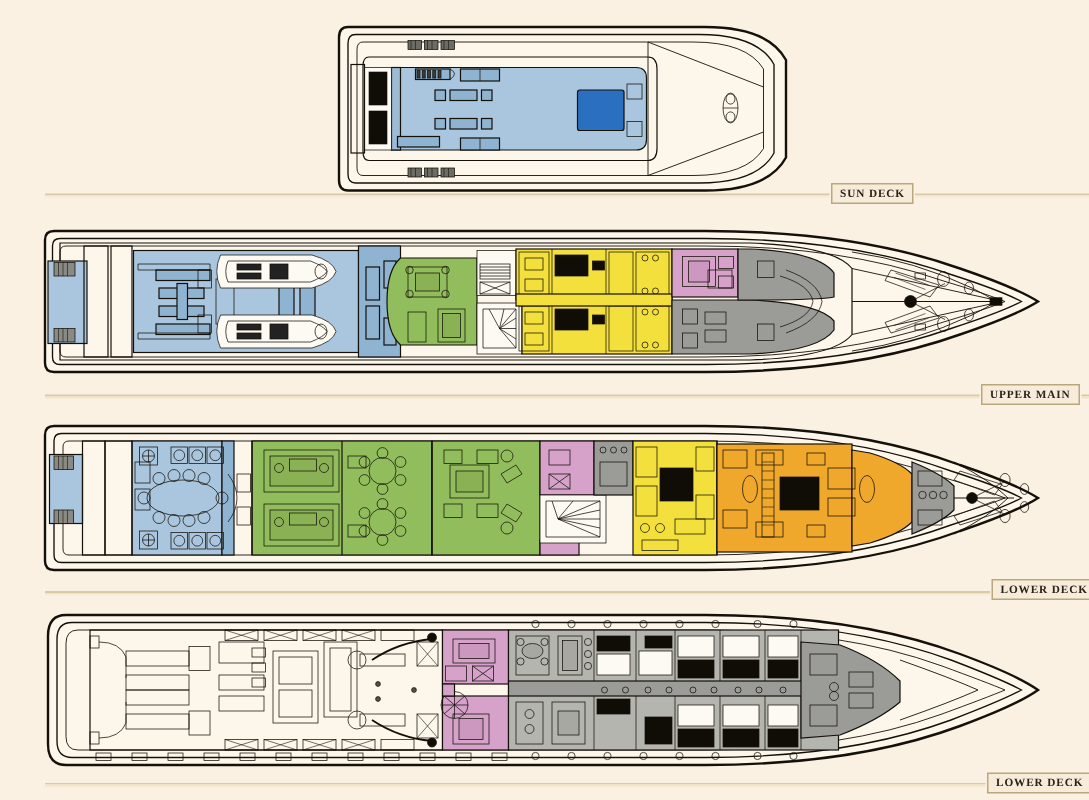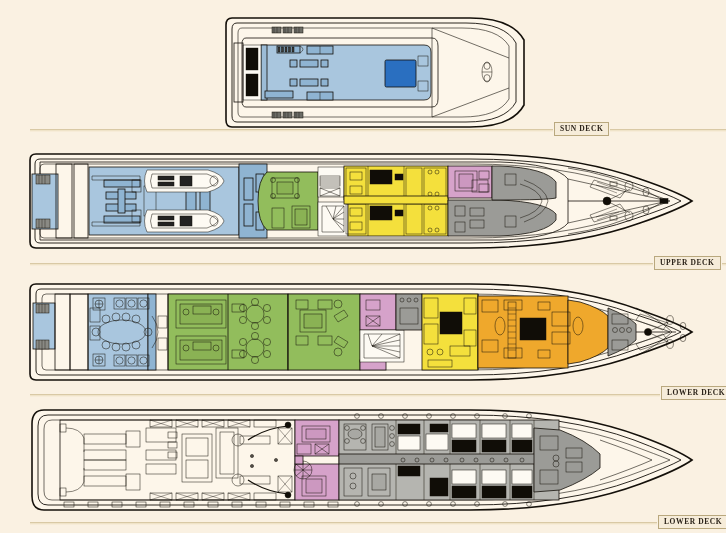--- a/index.html
+++ b/index.html
@@ -364,21 +364,21 @@
           <ellipse cx="646" cy="76" rx="3" ry="4"></ellipse>
           <rect x="610" y="48" width="7" height="4"></rect>
           <rect x="610" y="82" width="7" height="4"></rect>
         </g>
         <line class="furn" x1="607" y1="67" x2="630" y2="55"></line>
         <line class="furn" x1="607" y1="67" x2="630" y2="79"></line>
       </g>
     </svg>
 
     <div class="divider" style="top:129px;"></div>
-    <div class="deck-label" style="left:654px;top:122px;">UPPER DECK</div>
+    <div class="deck-label" style="left:654px;top:122px;">UPPER MAIN</div>
   </div>
 
   <div class="deck-block" style="top:268px;height:130px;">
     <svg width="726" height="130" viewBox="0 0 726 130">
       <g>
         <path class="hull-outer" d="M36,16 L470,16 Q570,16 640,42 Q678,55 692,64 Q678,73 640,86 Q570,112 470,112 L36,112 Q30,112 30,106 L30,22 Q30,16 36,16 Z"></path>
         <path class="hull-inner" d="M41,21 L470,21 Q566,21 634,46 Q668,57 681,64 Q668,71 634,82 Q566,107 470,107 L41,107 Q36,107 36,102 L36,26 Q36,21 41,21 Z"></path>
         <path class="hull-thin" d="M46,26 L470,26 Q562,26 628,50 Q658,59 670,64 Q658,69 628,78 Q562,102 470,102 L46,102 Q42,102 42,98 L42,30 Q42,26 46,26 Z"></path>
       </g>
 

